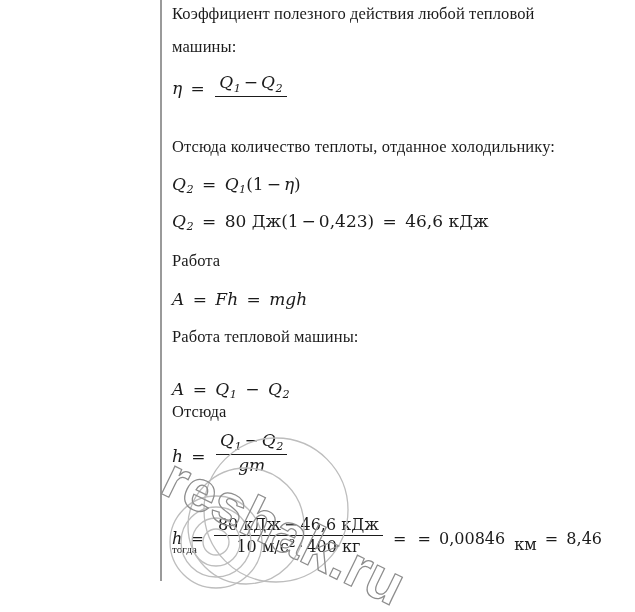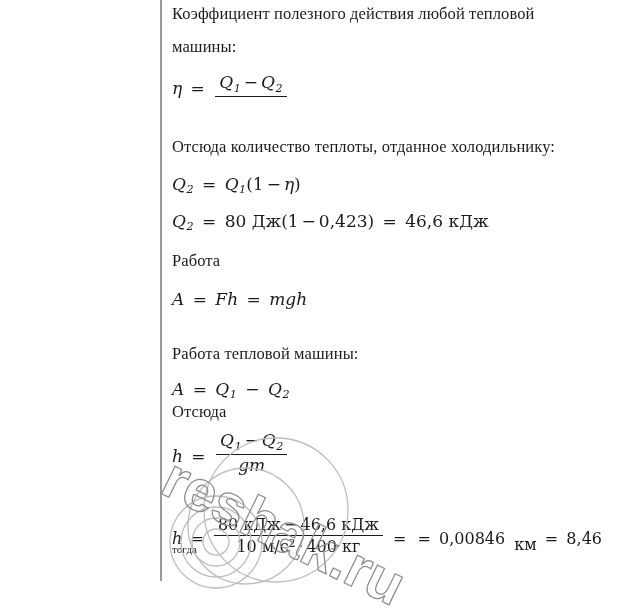--- a/index.html
+++ b/index.html
@@ -178,21 +178,21 @@
     <div class="line prose" style="top:253px;font-family:Liberation Serif, serif;">Работа</div>
 
     <div class="line math" style="top:291px;">
       <span class="var">A</span>
       <span class="op">=</span>
       <span class="var">Fh</span>
       <span class="op">=</span>
       <span class="var">mgh</span>
     </div>
 
-    <div class="line prose" style="top:346px;">Работа тепловой машины:</div>
+    <div class="line prose" style="top:329px;">Работа тепловой машины:</div>
 
     <div class="line math" style="top:381px;">
       <span class="var">A</span>
       <span class="op">=</span>
       <span class="var">Q</span><sub>1</sub>
       <span class="op">−</span>
       <span class="var">Q</span><sub>2</sub>
     </div>
 
     <div class="line prose" style="top:404px;">Отсюда</div>

